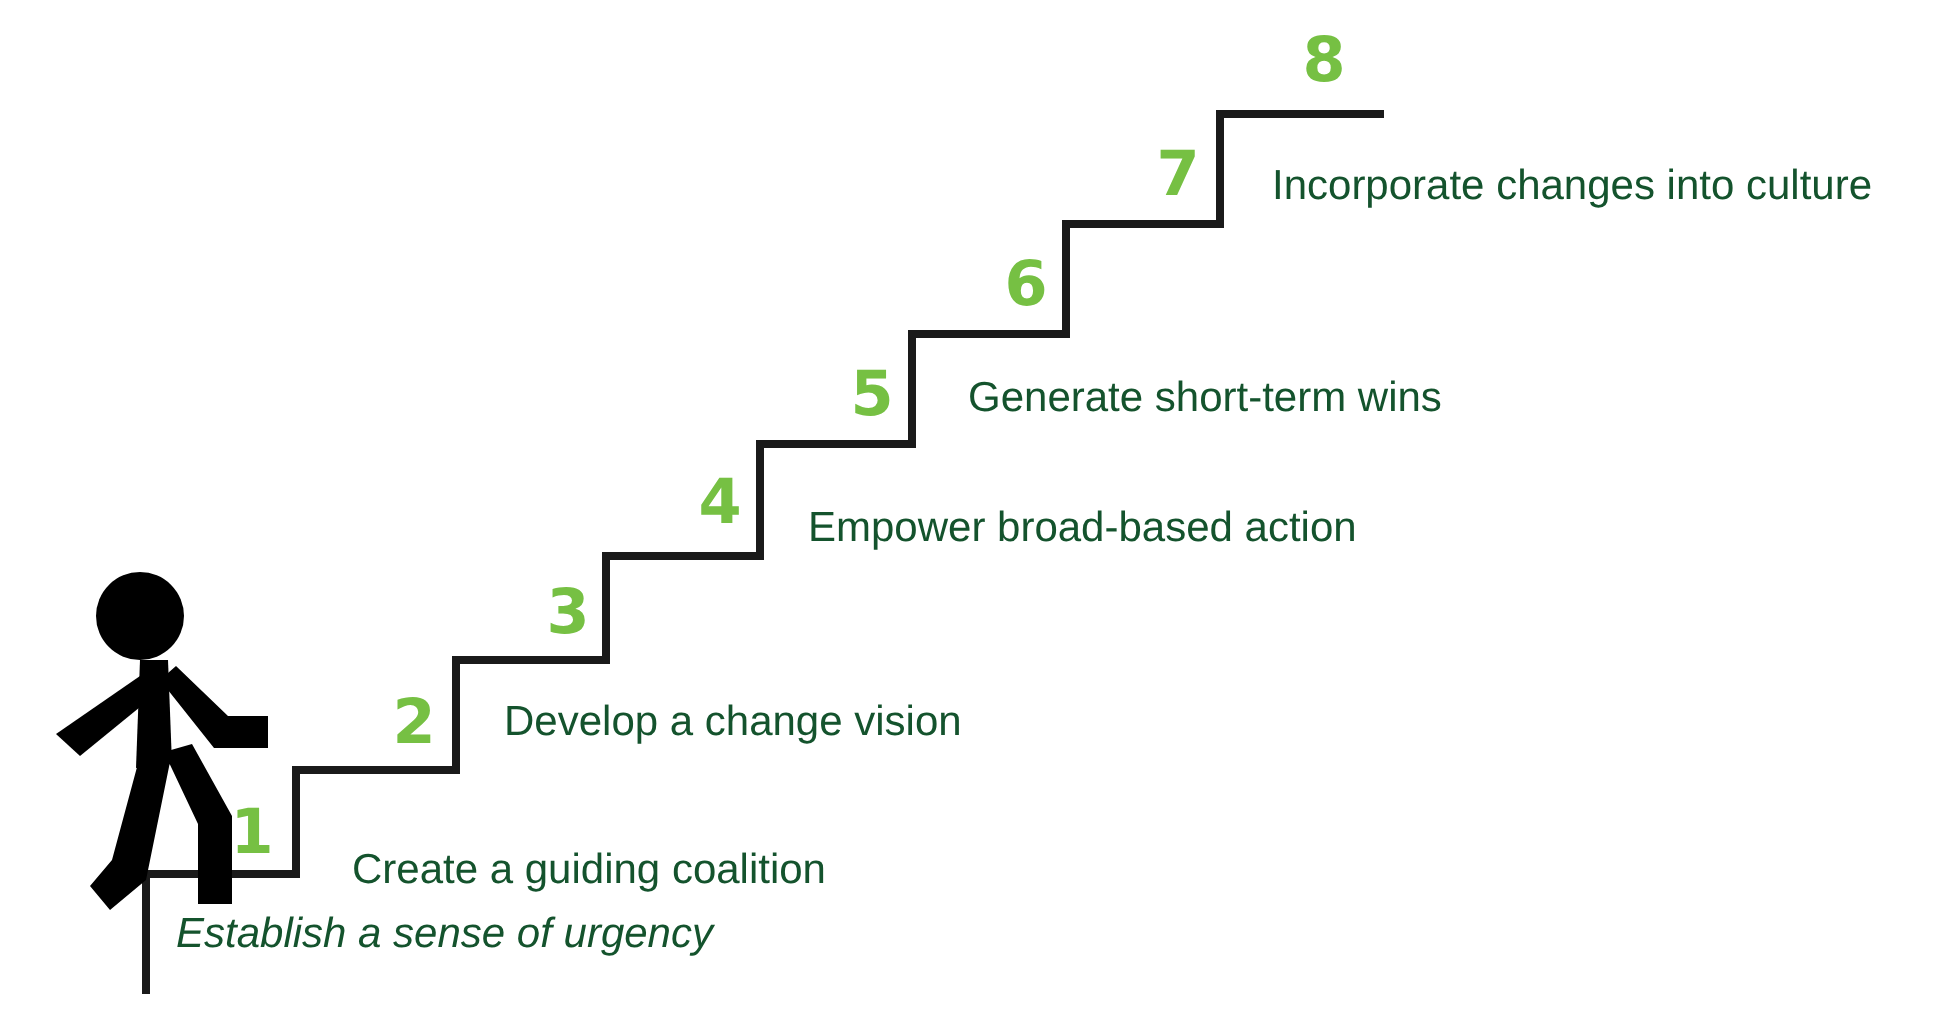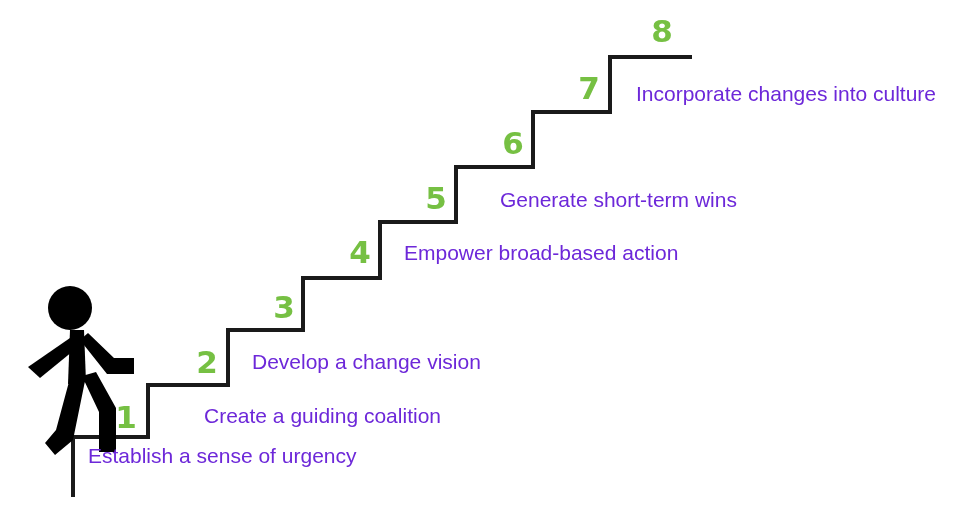--- a/index.html
+++ b/index.html
@@ -31,21 +31,21 @@
     font-family: "DejaVu Sans", sans-serif;
     font-weight: bold;
     font-size: 31px;
     line-height: 1;
     letter-spacing: 0px;
     white-space: nowrap;
     transform: translate(-50%, -50%);
   }
   .step-label {
     position: absolute;
-    color: #6d28d9;
+    color: #14532d;
     font-family: "Liberation Sans", sans-serif;
     font-weight: 400;
     font-size: 21px;
     line-height: 1;
     white-space: nowrap;
     transform: translateY(-50%);
   }
 </style>
 </head>
 <body>
@@ -90,20 +90,20 @@
 
   <div class="step-number" style="left:126px; top:417px;">1</div>
   <div class="step-number" style="left:207px; top:362px;">2</div>
   <div class="step-number" style="left:284px; top:307px;">3</div>
   <div class="step-number" style="left:360px; top:252px;">4</div>
   <div class="step-number" style="left:436px; top:198px;">5</div>
   <div class="step-number" style="left:513px; top:143px;">6</div>
   <div class="step-number" style="left:589px; top:88px;">7</div>
   <div class="step-number" style="left:662px; top:31px;">8</div>
 
-  <div class="step-label" style="left:88px; top:455px;">Establish a sense of urgency</div>
-  <div class="step-label" style="left:176px; top:415px;margin-left:28px;">Create a guiding coalition</div>
+  <div class="step-label" style="left:88px; top:467px;font-style:italic;">Establish a sense of urgency</div>
+  <div class="step-label" style="left:176px; top:435px;">Create a guiding coalition</div>
   <div class="step-label" style="left:252px; top:361px;">Develop a change vision</div>
-  <div class="step-label" style="left:404px; top:252px;">Empower broad-based action</div>
-  <div class="step-label" style="left:484px; top:199px;margin-left:16px;">Generate short-term wins</div>
+  <div class="step-label" style="left:404px; top:264px;">Empower broad-based action</div>
+  <div class="step-label" style="left:484px; top:199px;">Generate short-term wins</div>
   <div class="step-label" style="left:636px; top:93px;">Incorporate changes into culture</div>
 
 </div>
 
 </body></html>

